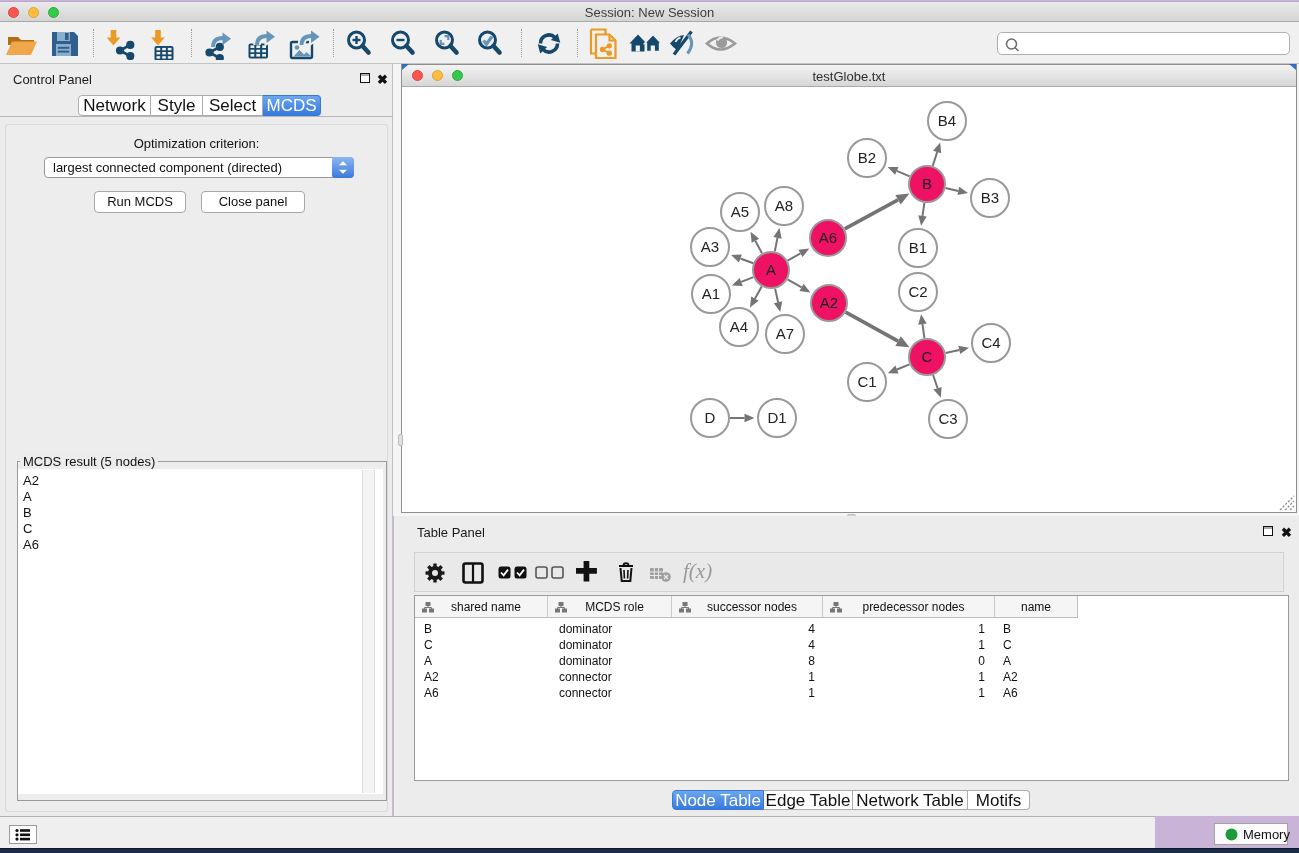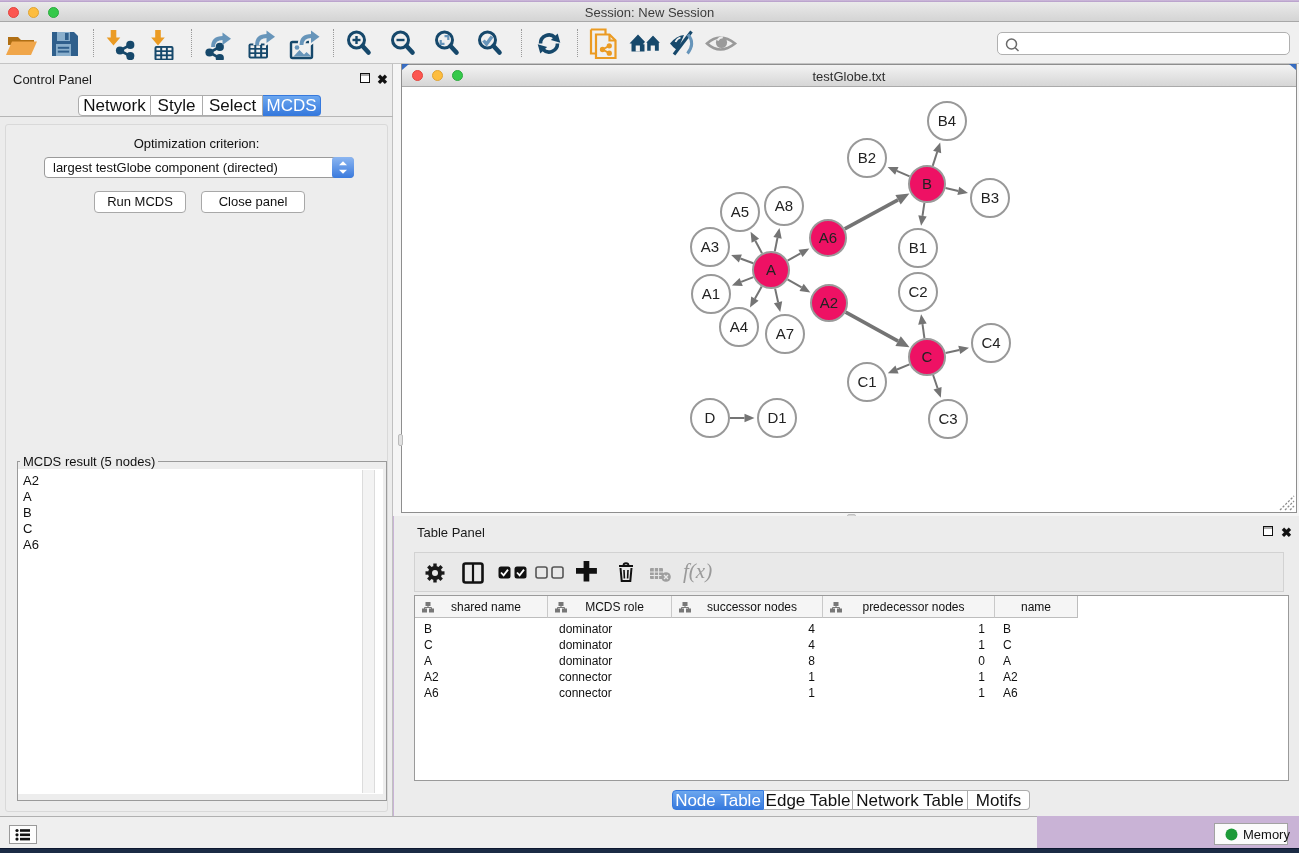--- a/index.html
+++ b/index.html
@@ -46,21 +46,21 @@
 #rarea { left:393px; top:64px; width:906px; height:452px; background:#f5f5f5; }
 
 #tpanel { left:394px; top:516px; width:905px; height:300px; background:#ececec; }
 #ttool { position:absolute; left:20px; top:36px; width:870px; height:40px; background:#e9e9e9; border:1px solid #d2d2d2; }
 #ttable { position:absolute; left:20px; top:79px; width:875px; height:186px; background:#fff; border:1px solid #9a9a9a;padding-left:36px; }
 .th { position:absolute; top:0; height:22px; background:#f5f5f5; border-right:1px solid #c9c9c9; border-bottom:1px solid #bdbdbd; font-size:12px; color:#111; text-align:center; line-height:22px; }
 .td { position:absolute; font-size:12px; color:#111; height:16px; }
 
 #btabs { position:absolute; left:278px; top:274px; display:flex; }
 
-#statusbar { left:0; top:816px; width:1037px; height:32px; background:#efefef; border-top:1px solid #b0b0b0; }
+#statusbar { left:0; top:816px; width:1155px; height:32px; background:#efefef; border-top:1px solid #b0b0b0; }
 #listbtn { position:absolute; left:9px; top:8px; width:28px; height:19px; background:#fdfdfd; border:1px solid #9a9a9a; }
 #membtn { position:absolute; left:1214px; top:6px; width:74px; height:22px; background:#fbfbfb; border:1px solid #a2a2a2; font-size:13px; color:#111; }
 </style>
 </head>
 <body>
 <div class="abs" id="deskTop"></div>
 
 <div class="abs" id="titlebar">
   <div class="tl" style="left:8px; background:#fc5650; border:0.5px solid #e2443e;"></div>
   <div class="tl" style="left:28px; background:#fdbd3f; border:0.5px solid #e0a434;"></div>
@@ -229,21 +229,21 @@
   <div class="closex" style="left:377px; top:11px;">✖</div>
   <div class="tabrow" style="left:78px; top:31px;">
     <div class="tab first" style="width:73px;">Network</div>
     <div class="tab" style="width:52px;">Style</div>
     <div class="tab" style="width:60px;">Select</div>
     <div class="tab last sel" style="width:58px;">MCDS</div>
   </div>
   <div id="cpline"></div>
   <div style="position:absolute; left:5px; top:60px; width:383px; height:688px; border:1px solid #d9d9d9; border-radius:3px; background:#ededed;"></div>
   <div id="optlabel">Optimization criterion:</div>
-  <div id="combo"><span style="padding-left:8px;">largest testGlobe component (directed)</span>
+  <div id="combo"><span style="padding-left:8px;">largest connected component (directed)</span>
     <div class="cap"><svg width="22" height="21" viewBox="0 0 22 21">
           <path d="M7 8.2 L11 4.2 L15 8.2 Z" fill="#fff"></path>
           <path d="M7 12.8 L11 16.8 L15 12.8 Z" fill="#fff"></path>
         </svg></div>
   </div>
   <div class="btn" style="left:94px; top:127px; width:92px;">Run MCDS</div>
   <div class="btn" style="left:201px; top:127px; width:104px;">Close panel</div>
   <div id="groupbox"></div>
   <div id="grouplabel">MCDS result (5 nodes)</div>
   <div id="mlist">

